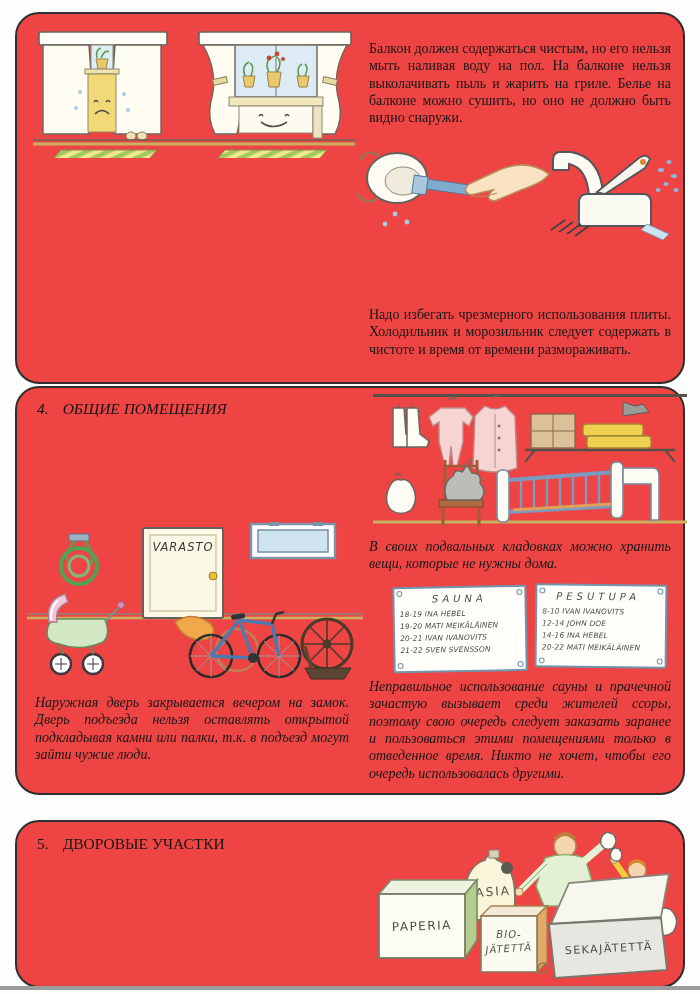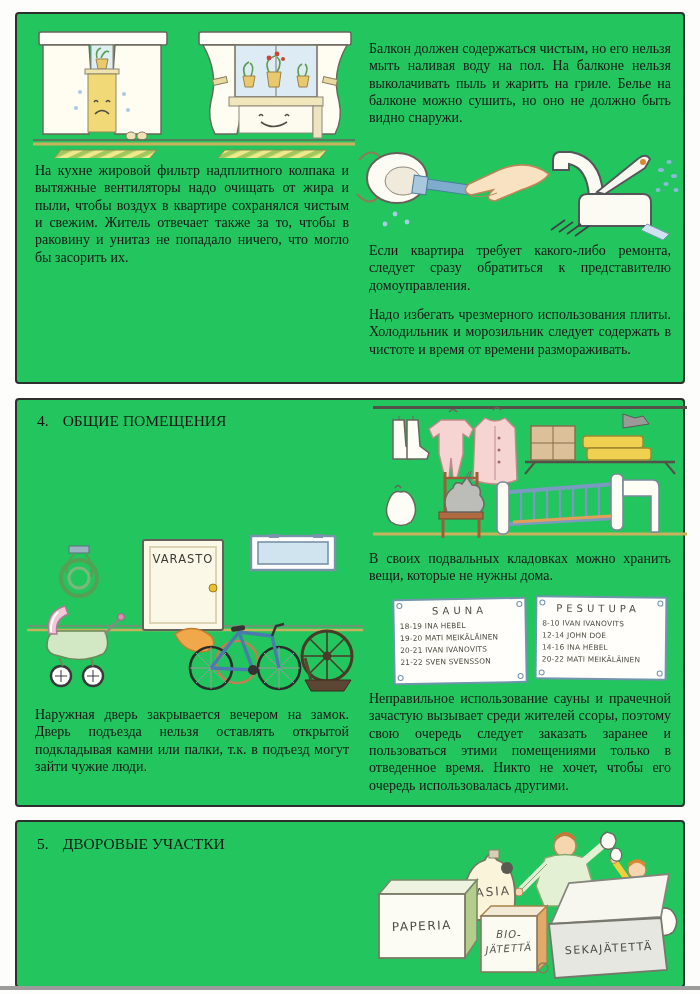--- a/index.html
+++ b/index.html
@@ -1,20 +1,20 @@
 <!DOCTYPE html>
 <html><head>
 <meta charset="utf-8">
 <style>
   html,body{margin:0;padding:0;}
   body{width:700px;height:994px;background:#ffffff;font-family:"Liberation Serif", serif;}
   .page{position:relative;width:700px;height:994px;background:#fdfdfb;overflow:hidden;}
-  .rbox{position:absolute;left:15px;width:666px;border:2px solid #2e2e2e;border-radius:4px;background:#22c55e;}
+  .rbox{position:absolute;left:15px;width:666px;border:2px solid #2e2e2e;border-radius:24px;background:#ef4444;}
   #box1{top:12px;height:368px;}
-  #box2{top:398px;height:405px;}
+  #box2{top:386px;height:405px;font-style:italic;}
   #box3{top:820px;height:164px;}
   .para{position:absolute;font-size:14px;line-height:1.24;text-align:justify;color:#161616;}
   .sect-title{position:absolute;font-size:15.5px;color:#141414;white-space:nowrap;}
   .sect-title .num{display:inline-block;margin-right:14px;}
   .illus{position:absolute;}
   .sign{position:absolute;background:#fffefa;border:2px solid #7195ad;border-radius:2px;
         font-family:"DejaVu Sans",sans-serif;color:#4c4c42;padding:5px 5px 4px;box-sizing:border-box;}
   .sign-title{text-align:center;font-size:10px;letter-spacing:4px;margin-bottom:4px;}
   .sign-entry{font-size:7.4px;letter-spacing:.2px;white-space:nowrap;line-height:1.6;}
   .screw{position:absolute;width:4px;height:4px;border:1px solid #7195ad;border-radius:50%;background:#fff;}
@@ -119,23 +119,21 @@
         <g stroke="#3f3f46" stroke-width="1.6">
           <line x1="6" y1="98" x2="20" y2="88"></line>
             <line x1="14" y1="100" x2="28" y2="90"></line>
           <line x1="22" y1="102" x2="36" y2="92"></line>
             <line x1="30" y1="104" x2="44" y2="94"></line>
         </g>
         <path d="M102,92 l22,10 -6,6 -22,-10 z" fill="#cfe2ef" stroke="#7a9ab4"></path>
       </g>
     </svg>
 
-    <div class="para" style="left:18px;top:148px;width:314px">На кухне жировой фильтр надплитного колпака и вытяжные вентиляторы надо очищать от жира и пыли, чтобы воздух в квартире сохранялся чистым и свежим. Житель отвечает также за то, чтобы в раковину и унитаз не попадало ничего, что могло бы засорить их.</div>
-
-    <div class="para" style="left:352px;top:228px;width:302px">Если квартира требует какого-либо ремонта, следует сразу обратиться к представителю домоуправления.</div>
+
     <div class="para" style="left:352px;top:292px;width:302px">Надо избегать чрезмерного использования плиты. Холодильник и морозильник следует содержать в чистоте и время от времени размораживать.</div>
   </div>
 
   <div class="rbox" id="box2">
 
     <div class="sect-title" style="left:20px;top:12px">
       <span class="num">4.</span><span>ОБЩИЕ ПОМЕЩЕНИЯ</span>
     </div>
 
 

